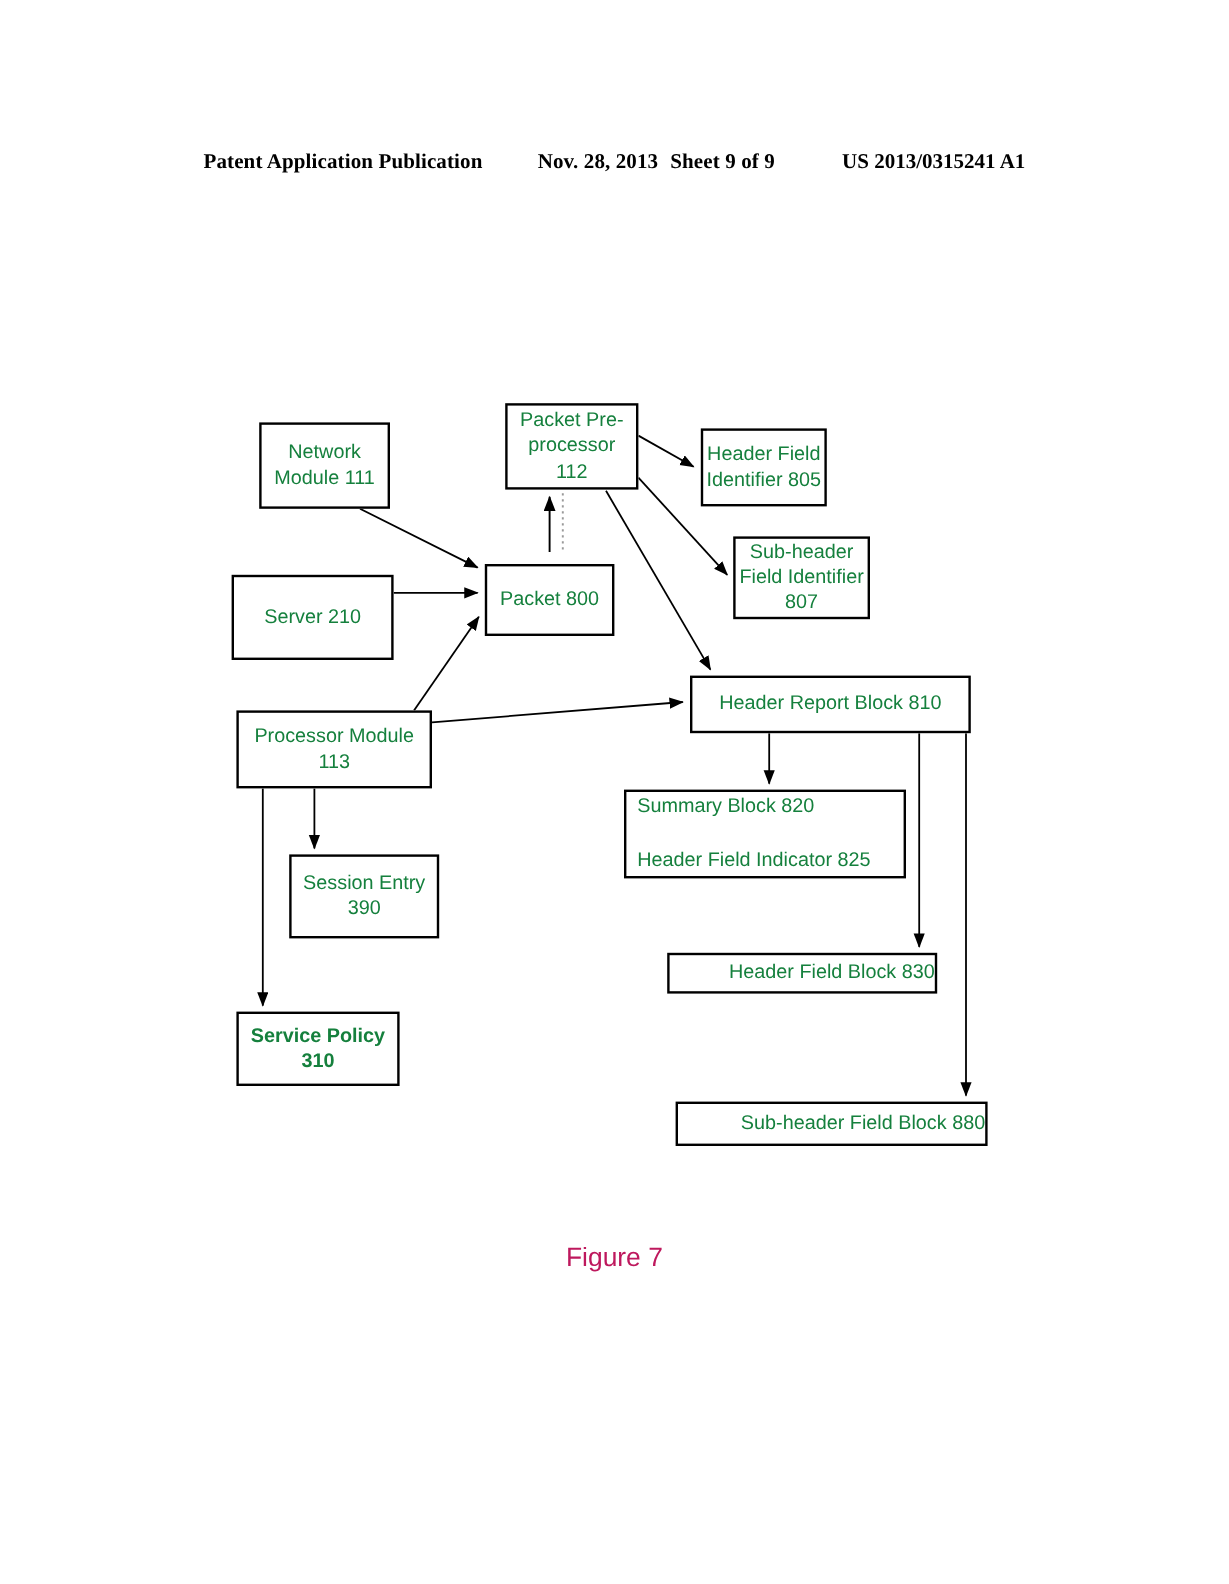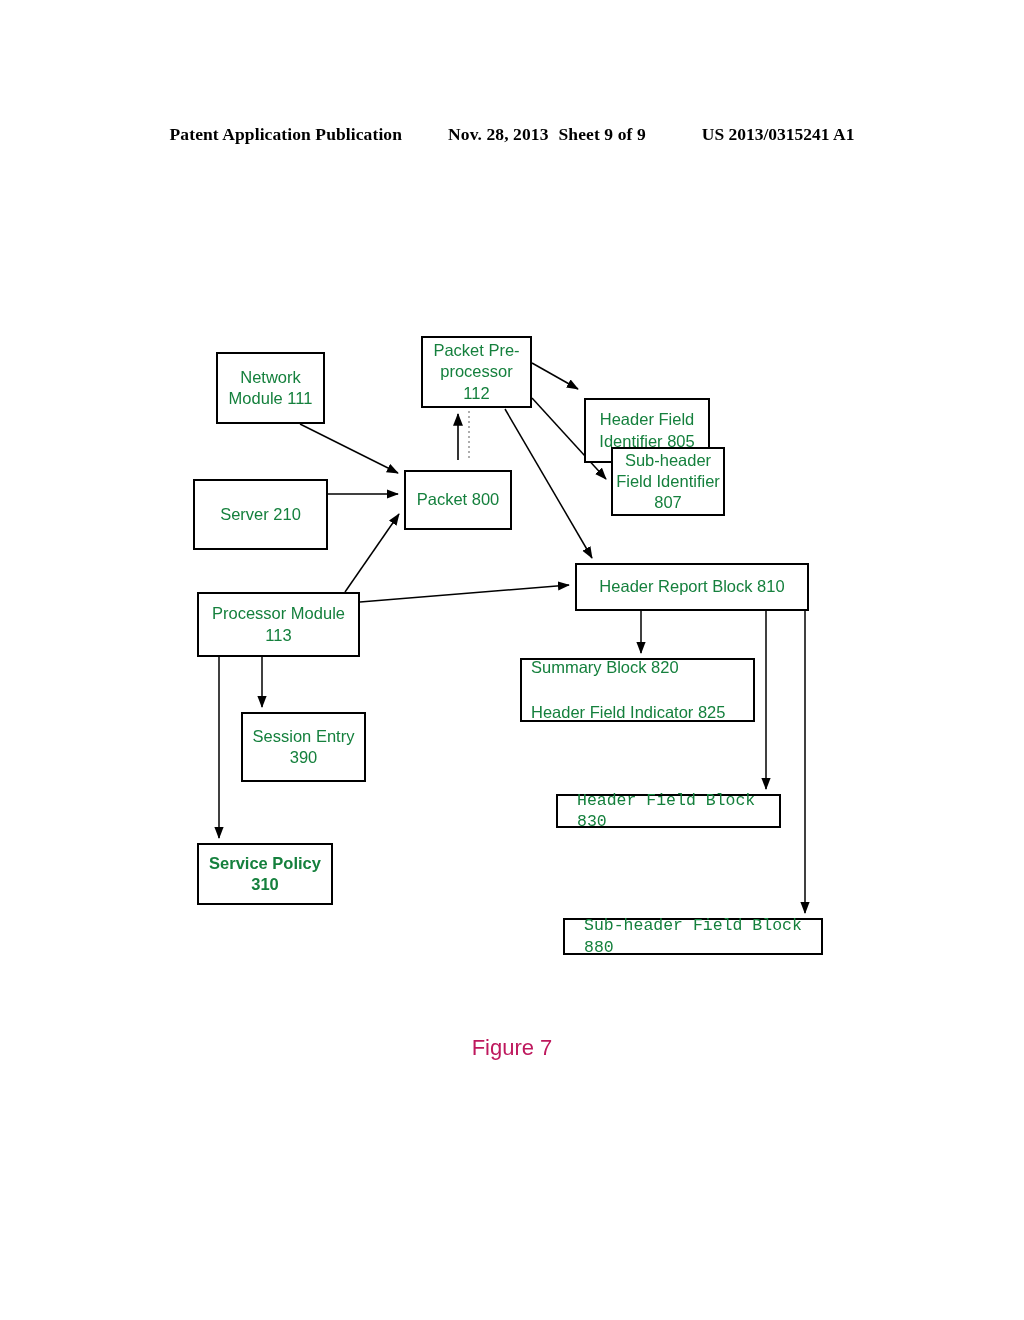--- a/index.html
+++ b/index.html
@@ -57,21 +57,20 @@
     font-family: "Liberation Sans", sans-serif;
     font-size: 16.5px;
     line-height: 1.28;
     color: #15803d;
     z-index: 3;
   }
   .node.left-text {
     justify-content: flex-end;
     text-align: left;
     padding-left: 19px;
-    font-family: Liberation Mono, monospace;
   }
   .node .label { display: block; white-space: pre-line; }
 
   .summary-node {
     flex-direction: column;
     align-items: flex-start;
     justify-content: center;
     padding-left: 9px;
     text-align: left;
   }
@@ -151,21 +150,21 @@
     <span class="label">Network
 Module 111</span>
   </div>
 
   <div class="node" style="left:421px; top:336px; width:111px; height:72px;">
     <span class="label">Packet Pre-
 processor
 112</span>
   </div>
 
-  <div class="node" style="left:584px; top:357px; width:126px; height:65px;margin-top:41px;">
+  <div class="node" style="left:584px; top:357px; width:105px; height:65px;">
     <span class="label">Header Field
 Identifier 805</span>
   </div>
 
   <div class="node" style="left:611px; top:447px; width:114px; height:69px;">
     <span class="label">Sub-header
 Field Identifier
 807</span>
   </div>
 
@@ -179,21 +178,21 @@
 
   <div class="node" style="left:197px; top:592px; width:163px; height:65px;">
     <span class="label">Processor Module
 113</span>
   </div>
 
   <div class="node" style="left:575px; top:563px; width:234px; height:48px;">
     <span class="label">Header Report Block 810</span>
   </div>
 
-  <div class="node summary-node" style="left:520px; top:658px; width:235px; height:64px;">
+  <div class="node summary-node" style="left:520px; top:658px; width:235px; height:74px;">
     <span class="label line1">Summary Block 820</span>
     <span class="label line2">Header Field Indicator 825</span>
   </div>
 
   <div class="node" style="left:241px; top:712px; width:125px; height:70px;">
     <span class="label">Session Entry
 390</span>
   </div>
 
   <div class="node left-text" style="left:556px; top:794px; width:225px; height:34px;">

